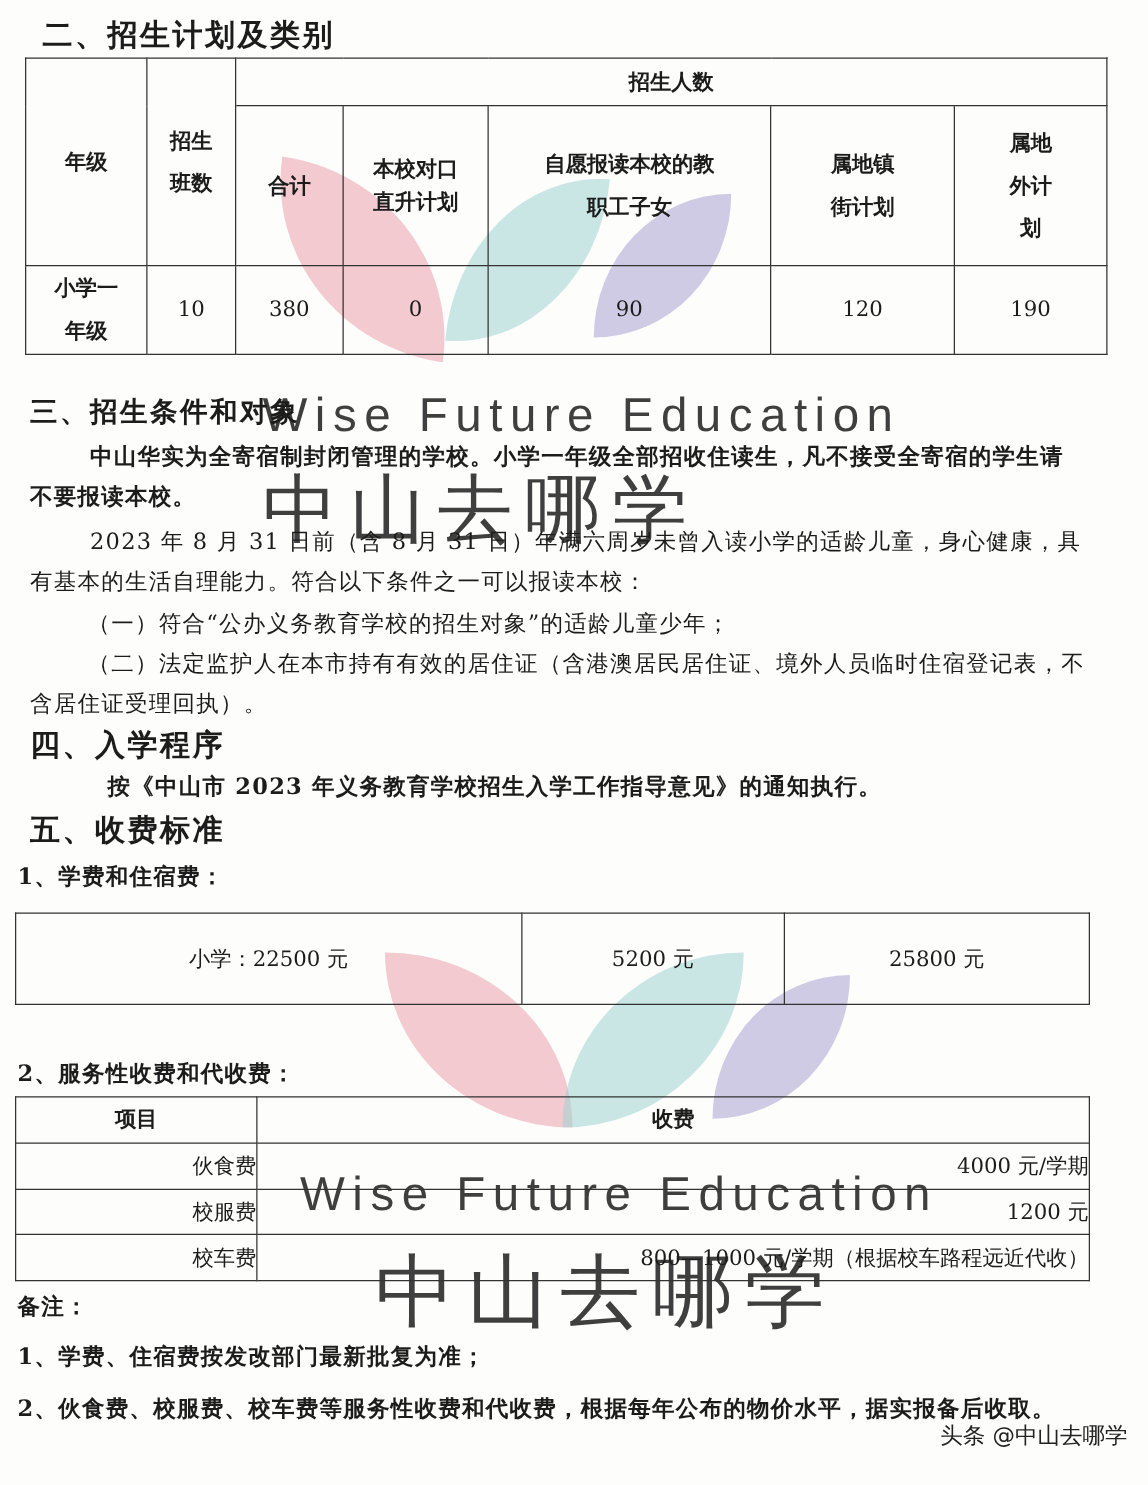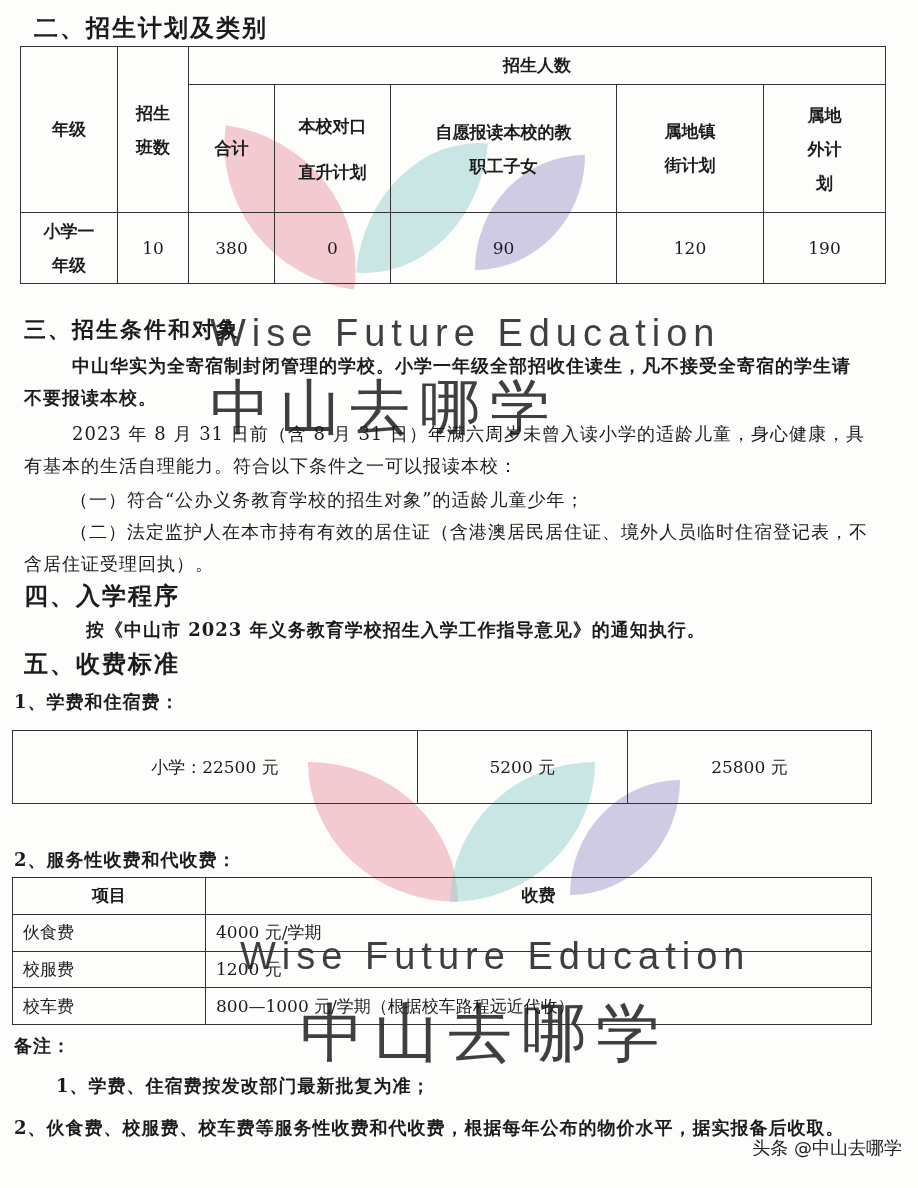--- a/index.html
+++ b/index.html
@@ -8,21 +8,21 @@
   .abs{position:absolute;}
   .h{font-size:24px;font-weight:bold;letter-spacing:2px;font-family:"DejaVu Sans","Liberation Sans",sans-serif;}
   .p{font-size:18px;letter-spacing:1px;line-height:32px;}
   .pb{font-weight:bold;}
   table{border-collapse:collapse;position:absolute;background:transparent;}
   td,th{border:1.5px solid #333;text-align:center;font-weight:normal;font-size:17px;padding:0;}
   th{font-weight:bold;}
   .leaf{position:absolute;border-radius:0 100% 0 100%;opacity:.55;}
   .wm{position:absolute;color:#000000;opacity:.75;font-family:Liberation Sans, sans-serif;white-space:nowrap;}
   .src{position:absolute;right:16px;bottom:28px;font-size:18px;color:#222;font-family:"DejaVu Sans","Liberation Sans",sans-serif;}
-  .l{text-align:left;padding-left:10px;}
+  .l{text-align:right;padding-left:10px;}
 </style>
 </head>
 <body>
 
 <div class="leaf" style="left:215px;top:135px;width:150px;height:145px;background:#e9a0ab;transform:rotate(8deg);"></div>
 <div class="leaf" style="left:362px;top:138px;width:120px;height:140px;background:#9fd3d1;transform:scaleX(-1) rotate(-5deg);"></div>
 <div class="leaf" style="left:475px;top:155px;width:110px;height:115px;background:#a9a2cf;transform:scaleX(-1);"></div>
 
 <div class="leaf" style="left:308px;top:762px;width:150px;height:140px;background:#e9a0ab;"></div>
 <div class="leaf" style="left:450px;top:762px;width:145px;height:140px;background:#9fd3d1;transform:scaleX(-1);"></div>
@@ -37,23 +37,23 @@
 
 <table style="left:20px;top:46px;width:866px;height:238px;">
   <tbody>
       <tr style="height:38px;">
     <th rowspan="2" style="width:96px;">年级</th>
     <th rowspan="2" style="width:70px;"><span style="display:inline-block;width:40px;line-height:34px;">招生班数</span></th>
     <th colspan="5">招生人数</th>
   </tr>
   <tr style="height:128px;">
     <th style="width:85px;">合计</th>
-    <th style="width:115px;"><span style="display:inline-block;width:80px;line-height:46px;">本校对口直升计划</span></th>
+    <th style="width:115px;"><span style="display:inline-block;width:80px;line-height:26px;">本校对口直升计划</span></th>
     <th style="width:225px;"><span style="display:inline-block;width:150px;line-height:34px;">自愿报读本校的教职工子女</span></th>
-    <th style="width:146px;font-family:Liberation Serif, serif;"><span style="display:inline-block;width:60px;line-height:34px;">属地镇街计划</span></th>
+    <th style="width:146px;"><span style="display:inline-block;width:60px;line-height:34px;">属地镇街计划</span></th>
     <th><span style="display:inline-block;width:40px;line-height:34px;">属地外计划</span></th>
   </tr>
   <tr>
     <td><span style="display:inline-block;width:55px;line-height:34px;font-weight:bold;">小学一年级</span></td>
     <td>10</td>
     <td>380</td>
     <td>0</td>
     <td>90</td>
     <td>120</td>
     <td>190</td>
@@ -100,16 +100,16 @@
     <td class="l">1200 元</td>
   </tr>
   <tr>
     <td class="l">校车费</td>
     <td class="l">800—1000 元/学期（根据校车路程远近代收）</td>
   </tr>
 </tbody>
   </table>
 
 <div class="abs p pb" style="left:14px;top:1030px;">备注：</div>
-<div class="abs p pb" style="left:14px;top:1070px;margin-left:42px;">1、学费、住宿费按发改部门最新批复为准；</div>
+<div class="abs p pb" style="left:14px;top:1070px;">1、学费、住宿费按发改部门最新批复为准；</div>
 <div class="abs p pb" style="left:14px;top:1108px;width:850px;line-height:40px;">2、伙食费、校服费、校车费等服务性收费和代收费，根据每年公布的物价水平，据实报备后收取。</div>
 
 <div class="src">头条 @中山去哪学</div>
 
 </body></html>

